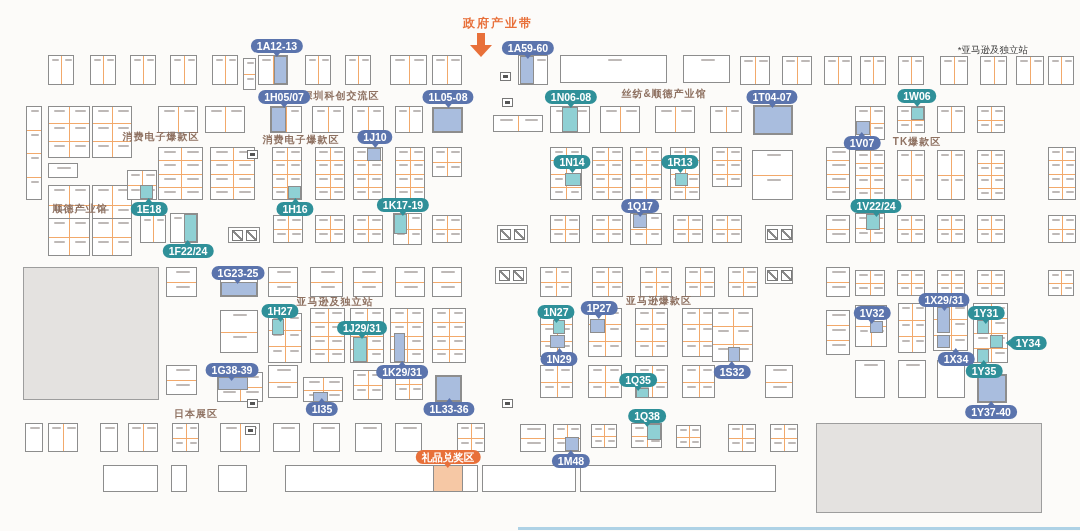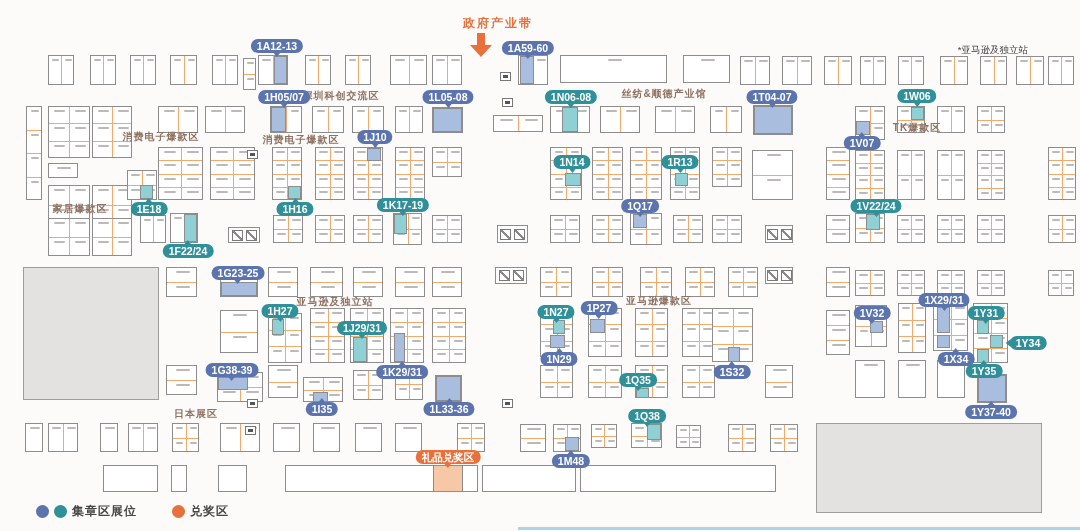--- a/index.html
+++ b/index.html
@@ -52,28 +52,20 @@
 <body>
 
 <div id="map" style="--divider: #f2a96b; --zone: #8f7262; --title: #566c9f; --orange: #e8703a;">
   <div id="subtitle">*亚马逊及独立站</div>
   <div id="entrance">政府产业带</div>
   <div id="arrow">
     <div class="stem"></div>
     <div class="head"></div>
   </div>
 
-  <div id="legend">
-    <span class="dot" id="dot-blue" style="background: rgb(91, 116, 173);"></span>
-    <span class="dot" id="dot-teal" style="background: rgb(47, 144, 153);"></span>
-    <span class="legend-label">集章区展位</span>
-    <span class="gap"></span>
-    <span class="dot" id="dot-orange" style="background: rgb(232, 112, 58);"></span>
-    <span class="legend-label">兑奖区</span>
-  </div>
 
   <div id="bottomline"></div>
 <div class="block" style="left: 48px; top: 55px; width: 26px; height: 30px;">
       <div class="vdiv" style="left: 12px;"></div>
       <div class="speck" style="width: 7.15px; left: 2.925px; top: 3px;"></div>
       <div class="speck" style="width: 7.15px; left: 15.925px; top: 3px;"></div>
     </div>
     <div class="block" style="left: 90px; top: 55px; width: 26px; height: 30px;">
       <div class="vdiv" style="left: 12px;"></div>
       <div class="speck" style="width: 7.15px; left: 2.925px; top: 3px;"></div>
@@ -1276,22 +1268,22 @@
     <div class="cellhl" style="left: 313px; top: 392px; width: 15px; height: 10px; background: rgb(169, 189, 222);"></div>
     <div class="cellhl" style="left: 436px; top: 376px; width: 25px; height: 25px; background: rgb(169, 189, 222);"></div>
     <div class="cellhl" style="left: 647px; top: 424px; width: 14px; height: 16px; background: rgb(143, 208, 212);"></div>
     <div class="cellhl" style="left: 978px; top: 375px; width: 28px; height: 27px; background: rgb(169, 189, 222);"></div>
     <div class="cellhl" style="left: 565px; top: 437px; width: 14px; height: 14px; background: rgb(169, 189, 222);"></div>
     <div class="cellhl" style="left: 433px; top: 465px; width: 30px; height: 27px; background: rgb(246, 200, 165);"></div>
     <div class="zone" style="left: 341px; top: 89px;">深圳科创交流区</div>
     <div class="zone" style="left: 664px; top: 87px;">丝纺&amp;顺德产业馆</div>
     <div class="zone" style="left: 161px; top: 130px;">消费电子爆款区</div>
     <div class="zone" style="left: 301px; top: 133px;">消费电子爆款区</div>
-    <div class="zone" style="left: 917px; top: 121px;">TK爆款区</div>
-    <div class="zone" style="left: 80px; top: 202px;">家居爆款区</div>
+    <div class="zone" style="left: 917px; top: 135px;">TK爆款区</div>
+    <div class="zone" style="left: 80px; top: 202px;">顺德产业馆</div>
     <div class="zone" style="left: 335px; top: 295px;">亚马逊及独立站</div>
     <div class="zone" style="left: 659px; top: 294px;">亚马逊爆款区</div>
     <div class="zone" style="left: 196px; top: 407px;">日本展区</div>
     <div class="badge" style="left: 277px; top: 39px; background: rgb(91, 116, 173);">1A12-13<div class="tail" style="bottom: -4px; left: 50%; transform: translateX(-50%); border-left: 4px solid transparent; border-right: 4px solid transparent; border-top: 5px solid rgb(91, 116, 173);"></div></div>
     <div class="badge" style="left: 528px; top: 41px; background: rgb(91, 116, 173);">1A59-60<div class="tail" style="bottom: -4px; left: 50%; transform: translateX(-50%); border-left: 4px solid transparent; border-right: 4px solid transparent; border-top: 5px solid rgb(91, 116, 173);"></div></div>
     <div class="badge" style="left: 284px; top: 90px; background: rgb(91, 116, 173);">1H05/07<div class="tail" style="bottom: -4px; left: 50%; transform: translateX(-50%); border-left: 4px solid transparent; border-right: 4px solid transparent; border-top: 5px solid rgb(91, 116, 173);"></div></div>
     <div class="badge" style="left: 448px; top: 90px; background: rgb(91, 116, 173);">1L05-08<div class="tail" style="bottom: -4px; left: 50%; transform: translateX(-50%); border-left: 4px solid transparent; border-right: 4px solid transparent; border-top: 5px solid rgb(91, 116, 173);"></div></div>
     <div class="badge" style="left: 571px; top: 90px; background: rgb(47, 144, 153);">1N06-08<div class="tail" style="bottom: -4px; left: 50%; transform: translateX(-50%); border-left: 4px solid transparent; border-right: 4px solid transparent; border-top: 5px solid rgb(47, 144, 153);"></div></div>
     <div class="badge" style="left: 772px; top: 90px; background: rgb(91, 116, 173);">1T04-07<div class="tail" style="bottom: -4px; left: 50%; transform: translateX(-50%); border-left: 4px solid transparent; border-right: 4px solid transparent; border-top: 5px solid rgb(91, 116, 173);"></div></div>
     <div class="badge" style="left: 917px; top: 89px; background: rgb(47, 144, 153);">1W06<div class="tail" style="bottom: -4px; left: 50%; transform: translateX(-50%); border-left: 4px solid transparent; border-right: 4px solid transparent; border-top: 5px solid rgb(47, 144, 153);"></div></div>

